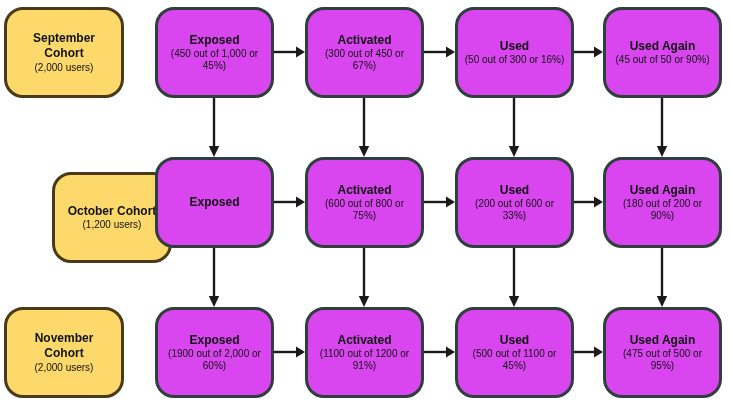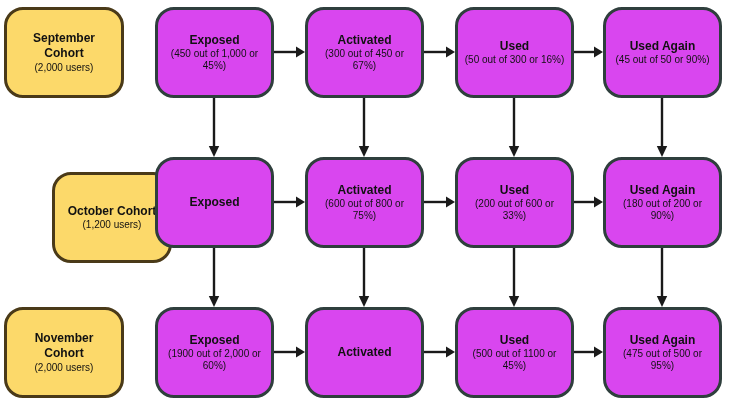--- a/index.html
+++ b/index.html
@@ -135,20 +135,21 @@
     <span class="node-sub">(2,000 users)</span>
   </div>
 
   <div class="node stage-node" style="top:307px; left:155px;">
     <span class="node-title">Exposed</span>
     <span class="node-sub">(1900 out of 2,000 or 60%)</span>
   </div>
 
   <div class="node stage-node" style="top:307px; left:305px;">
     <span class="node-title">Activated</span>
+    <span class="node-sub">(1100 out of 1200 or 91%)</span>
   </div>
 
   <div class="node stage-node" style="top:307px; left:455px;">
     <span class="node-title">Used</span>
     <span class="node-sub">(500 out of 1100 or 45%)</span>
   </div>
 
   <div class="node stage-node" style="top:307px; left:603px;">
     <span class="node-title">Used Again</span>
     <span class="node-sub">(475 out of 500 or 95%)</span>

